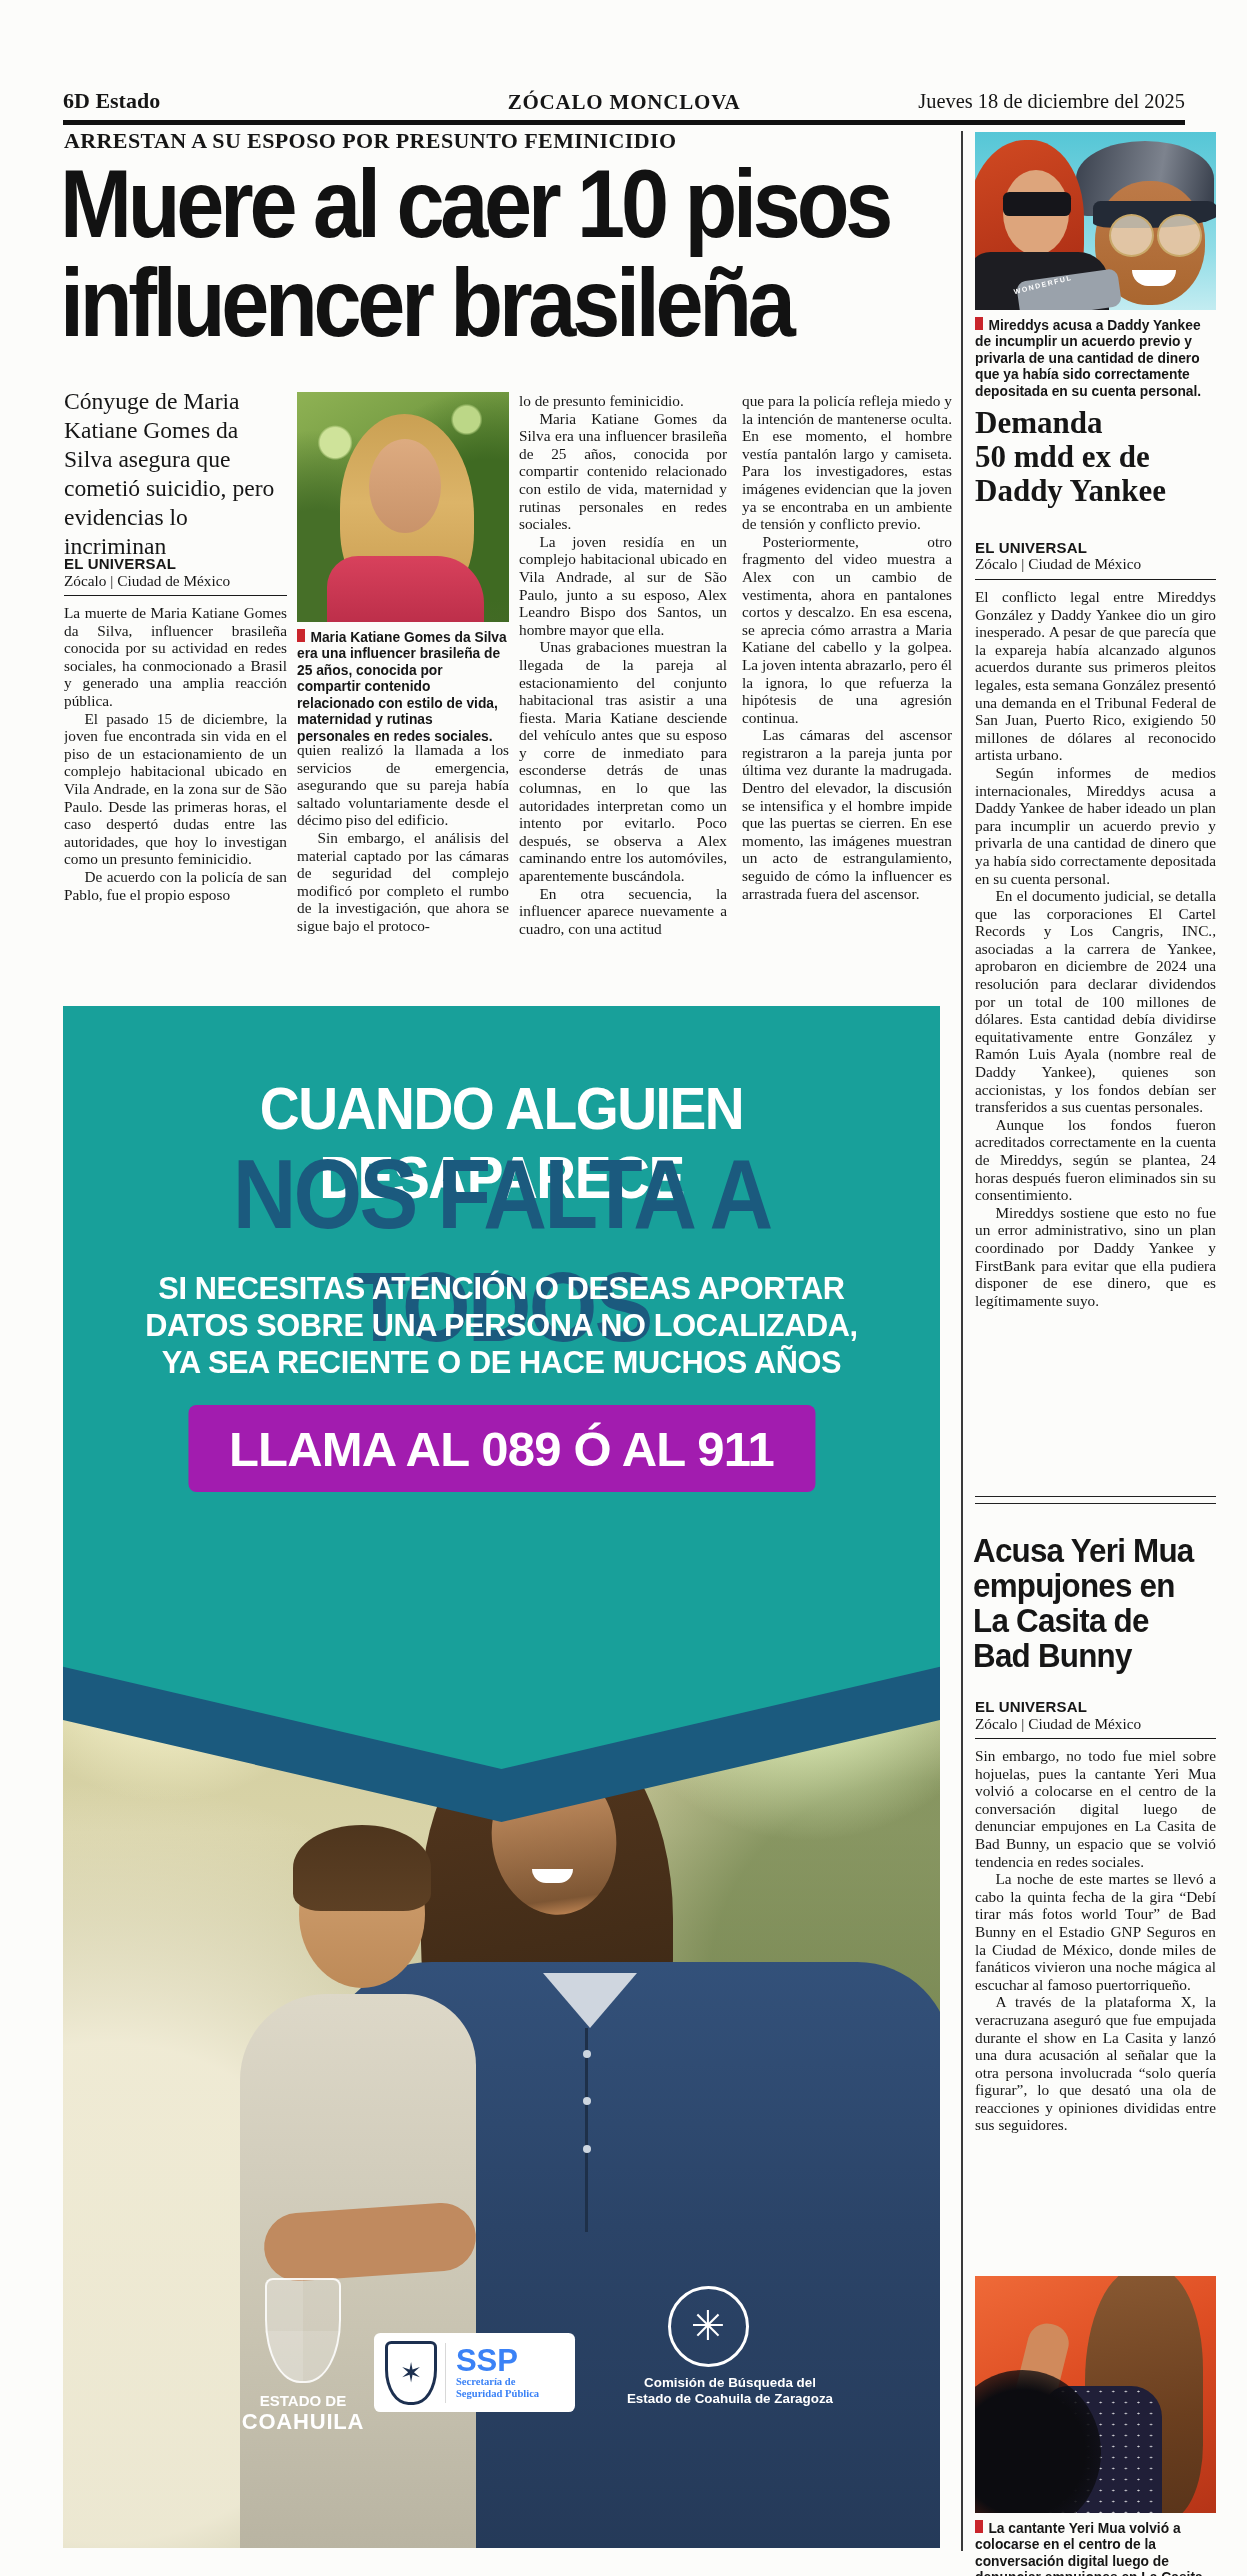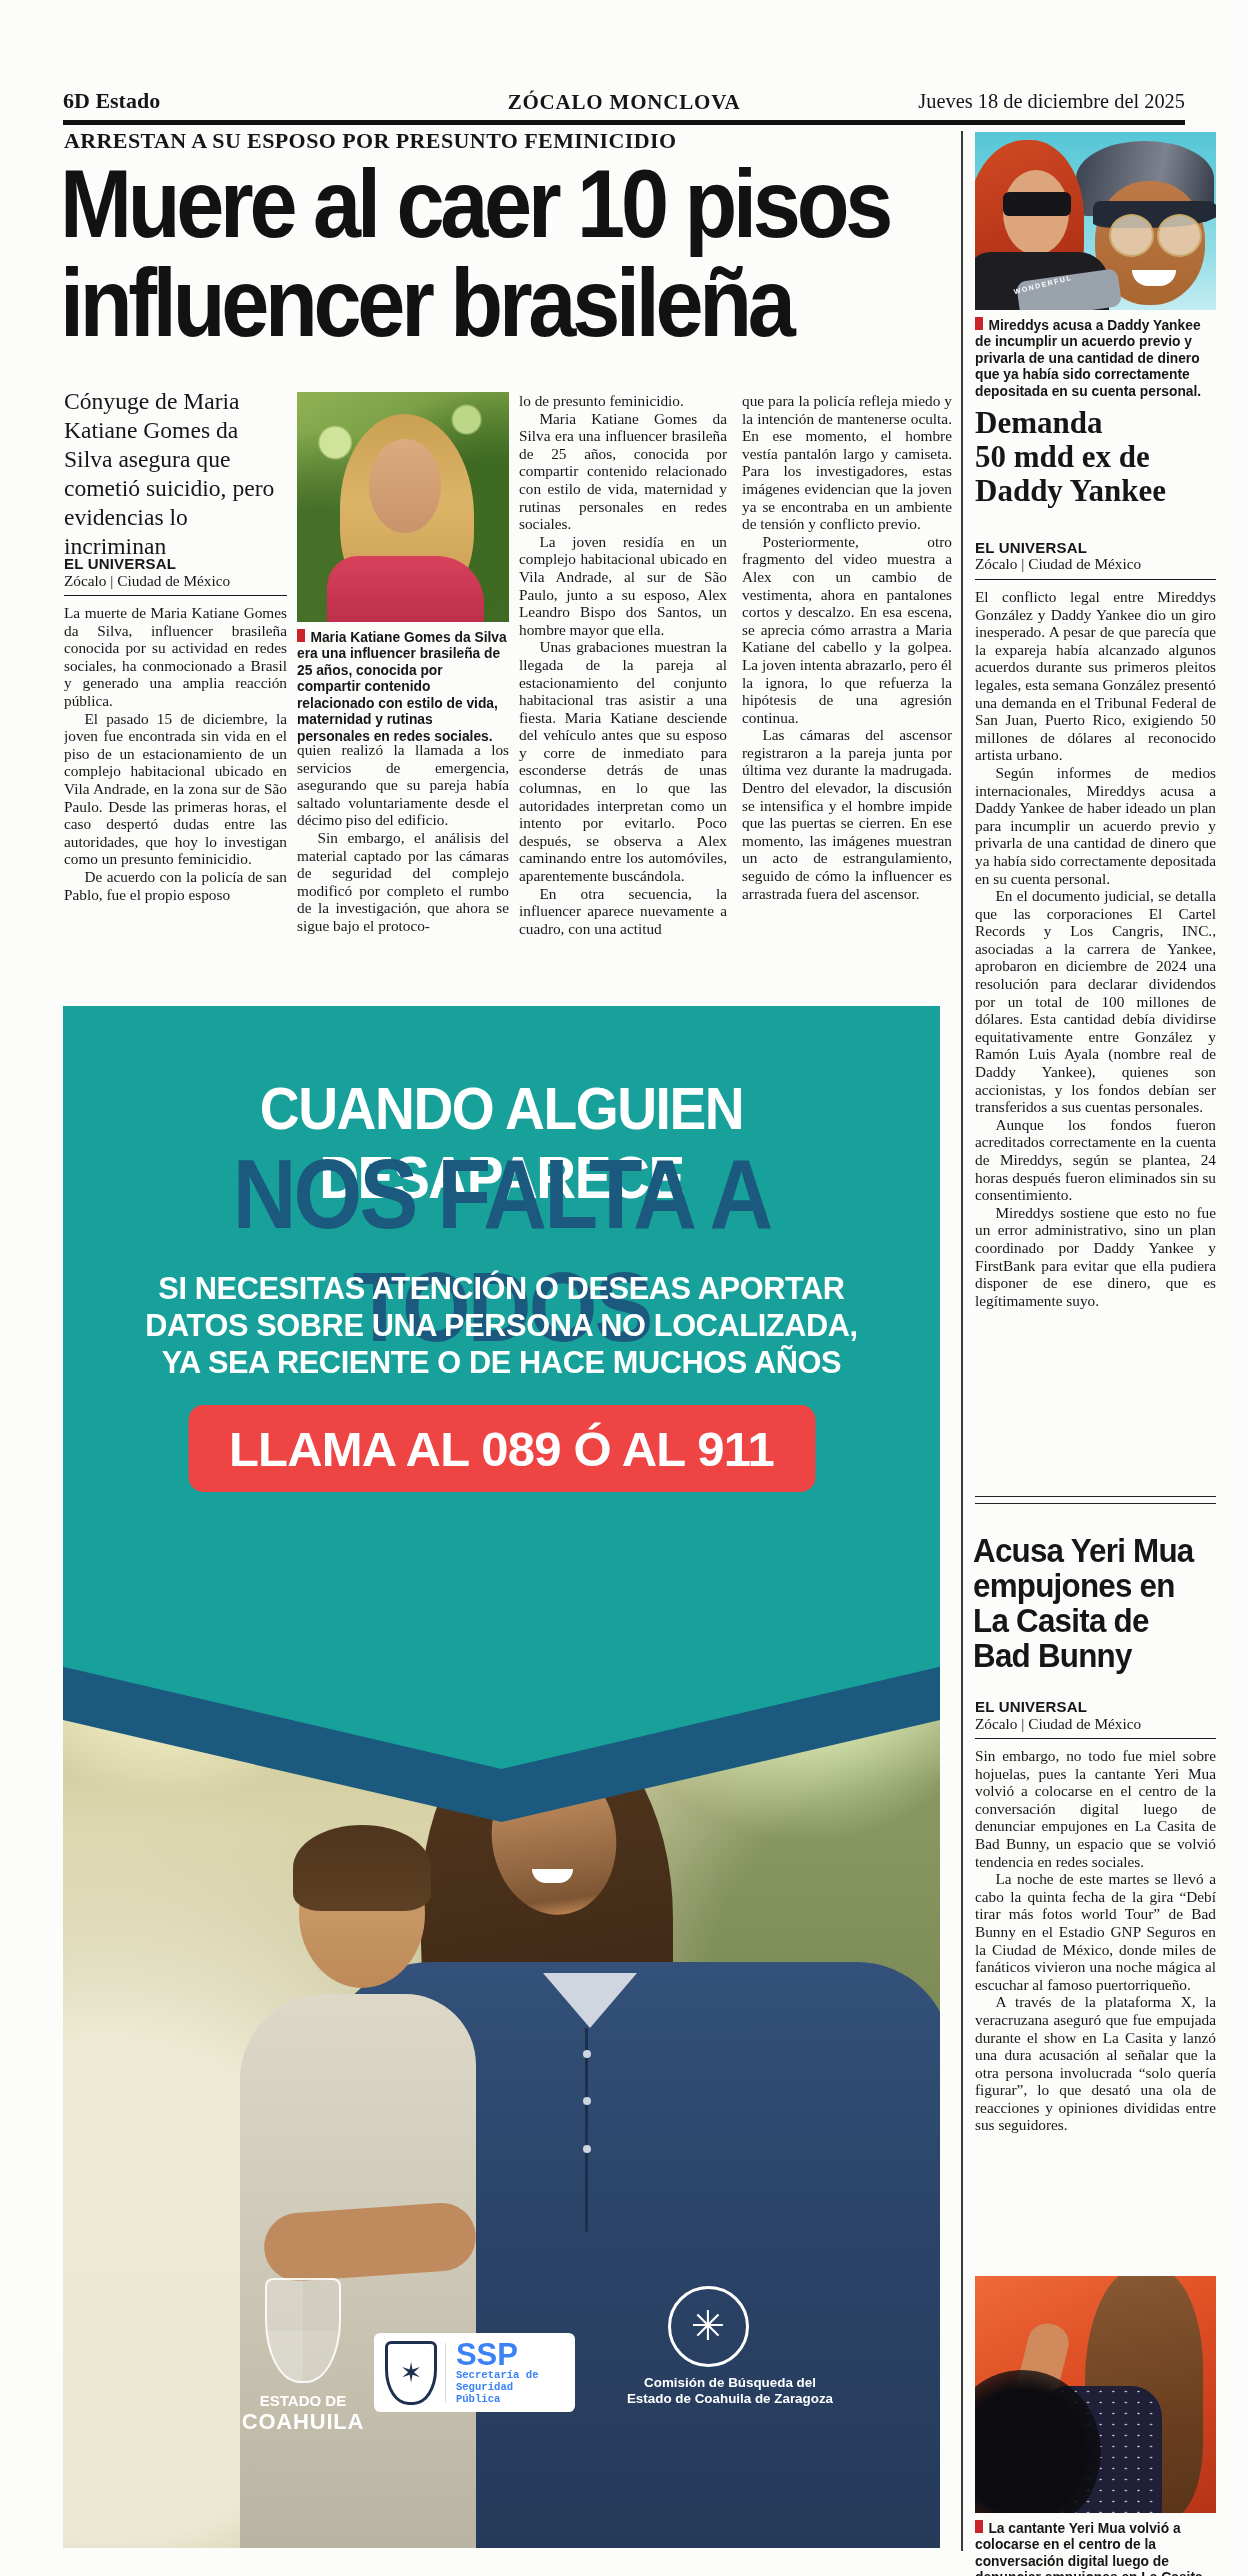--- a/index.html
+++ b/index.html
@@ -116,39 +116,39 @@
   .ad-band{position:absolute;left:0;top:659px;width:877px;height:157px;background:#1b5a7e;
     clip-path:polygon(0 0,50% 65%,100% 0,100% 35%,50% 100%,0 35%);}
   .ad-teal{position:absolute;left:0;top:0;width:877px;height:763px;background:#18a09a;
     clip-path:polygon(0 0,100% 0,100% 86.6%,50% 100%,0 86.6%);}
   .ad-text{position:absolute;left:0;width:877px;text-align:center;
     font-family:"Liberation Sans",sans-serif;font-weight:700;}
   .ad-l1{top:68px;font-size:60px;letter-spacing:-1.6px;color:#fff;transform:scaleX(.92);}
   .ad-l2{top:132px;font-size:98px;letter-spacing:-3.1px;color:#1b5a7e;transform:scaleX(.9);}
   .ad-sub{top:264px;font-size:32px;line-height:37px;letter-spacing:-0.4px;color:#fff;transform:scaleX(.96);}
   .ad-sub p{margin:0;}
-  .ad-cta{position:absolute;top:399px;left:50%;transform:translateX(-50%);background:#ef4444;
-    border-radius:15px;padding:15.7px 41px;font-family:"Liberation Sans",sans-serif;font-weight:700;
+  .ad-cta{position:absolute;top:399px;left:50%;transform:translateX(-50%);background:#a21caf;
+    border-radius:8px;padding:15.7px 41px;font-family:"Liberation Sans",sans-serif;font-weight:700;
     font-size:49px;letter-spacing:-0.8px;color:#fff;white-space:nowrap;}
 
   .logo-text{font-family:"Liberation Sans",sans-serif;font-weight:700;color:#fff;text-align:center;}
   .state-logo{left:169px;top:1272px;width:142px;text-align:center;}
   .state-shield{margin:0 auto;width:72px;height:101px;border:2.4px solid rgba(255,255,255,.85);
     border-radius:7.9px 7.9px 46% 46%/7.9px 7.9px 60% 60%;
     background:linear-gradient(90deg,rgba(255,255,255,.22) 50%,rgba(255,255,255,.1) 50%),
                linear-gradient(0deg,rgba(255,255,255,.18) 50%,rgba(255,255,255,.05) 50%);}
   .ssp-card{left:311px;top:1327px;width:201px;height:79px;background:#fff;border-radius:6.3px;
     display:flex;align-items:center;}
   .ssp-shield{width:46px;height:58px;margin:0 7.9px 0 11px;border:3.9px solid #1d3050;
     border-radius:6.3px 6.3px 45% 45%/6.3px 6.3px 55% 55%;display:flex;align-items:center;justify-content:center;
     color:#1d3050;font-size:27px;}
   .ssp-divider{width:1.6px;height:60px;background:#d8d8d8;}
   .ssp-right{padding-left:9.4px;color:#3b82f6;}
   .ssp-acronym{font-family:"Liberation Sans",sans-serif;font-weight:700;font-size:31px;line-height:31px;}
-  .ssp-name{font-family:Liberation Mono, monospace;font-weight:700;font-size:10.6px;line-height:11.8px;width:102px;}
+  .ssp-name{font-family:Liberation Serif, serif;font-weight:700;font-size:10.6px;line-height:11.8px;width:102px;}
   .search-logo{left:519px;top:1280px;width:252px;text-align:center;}
   .search-emblem{margin:0 auto;width:75px;height:75px;border:3.1px solid #fff;border-radius:50%;
     display:flex;align-items:center;justify-content:center;color:#fff;font-size:41px;line-height:41px;}
   .search-name{margin-top:7.9px;font-family:"Liberation Sans",sans-serif;font-weight:700;
     font-size:13.4px;line-height:15.7px;color:#fff;margin-left:44px;}
 </style>
 </head>
 <body>
 
 <div class="page">

